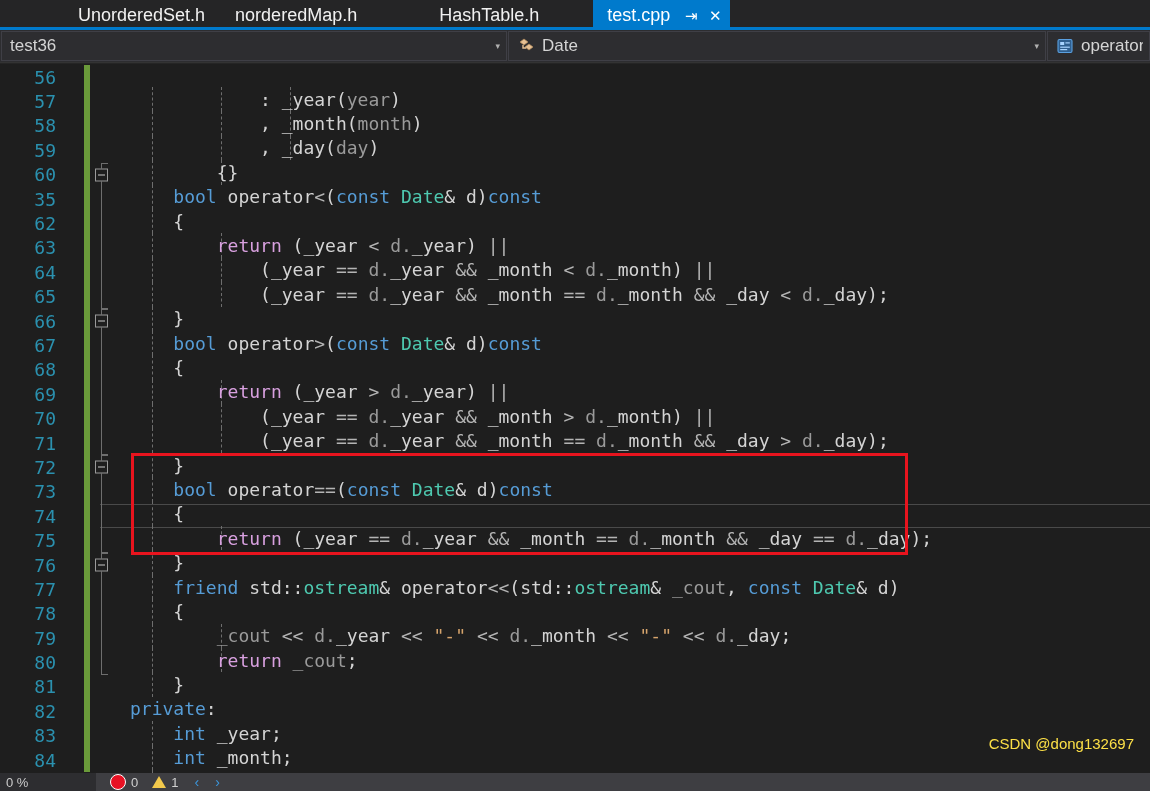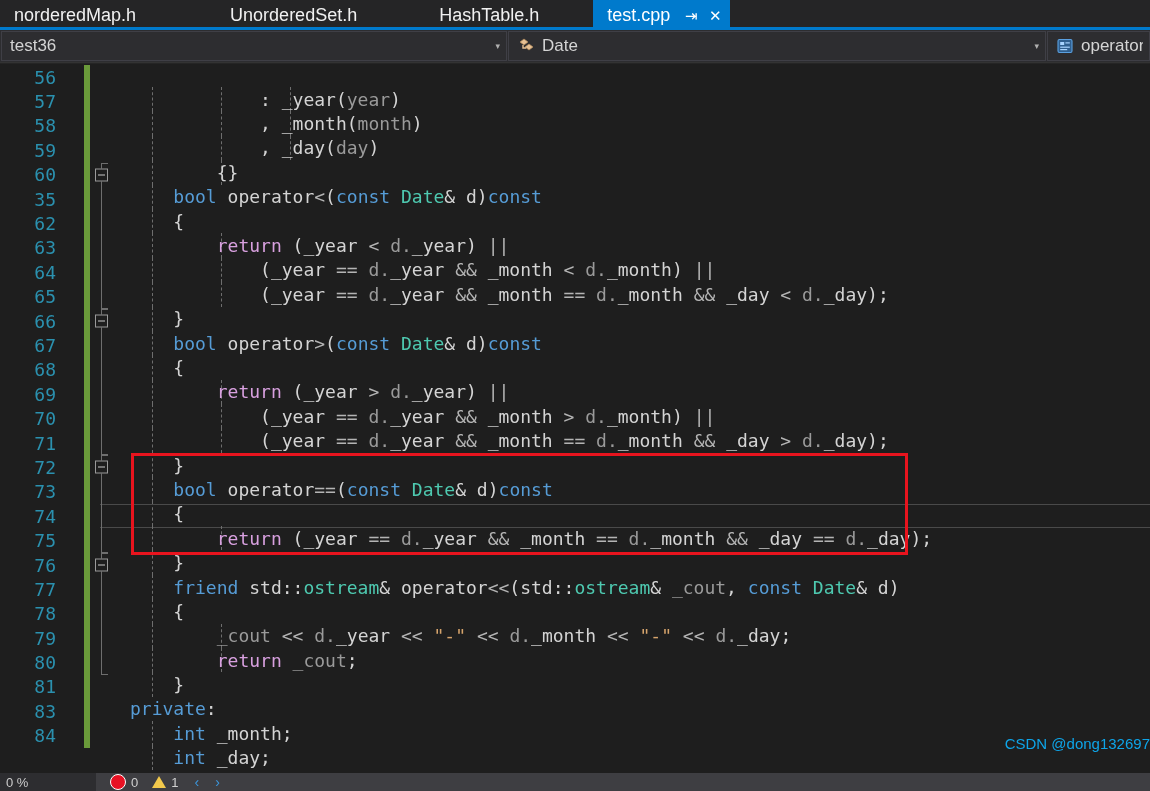--- a/index.html
+++ b/index.html
@@ -208,23 +208,23 @@
     position: absolute;
     border: 3px solid #e8141e;
     box-sizing: border-box;
     pointer-events: none;
     z-index: 6;
   }
 
   
   .watermark {
     position: absolute;
-    right: 0;
+    right: 16px;
     bottom: 22px;
-    color: #0ea5e9;
+    color: #fde047;
     font-size: 15px;
     font-family: "Liberation Sans", sans-serif;
     z-index: 7;
     user-select: none;
   }
 
   
   .statusbar {
     position: absolute;
     left: 0; right: 0; bottom: 0;
@@ -266,25 +266,25 @@
     display: inline-block;
   }
   .nav-chevron { color: #3a96dd; font-size: 14px; margin-left: 16px; }
 </style>
 </head>
 <body>
 
 <div class="app">
 
   <div class="tabstrip">
+    <div class="tab" style="margin-left:64px;">
+      <span class="tab-label">UnorderedSet.h</span>
+    </div>
     <div class="tab">
       <span class="tab-label">norderedMap.h</span>
-    </div>
-    <div class="tab" style="margin-left:64px;">
-      <span class="tab-label">UnorderedSet.h</span>
     </div>
     <div class="tab" style="margin-left:52px;align-items:center;">
       <span class="tab-label">HashTable.h</span>
     </div>
     <div class="tab active" style="margin-left:38px;">
       <span class="tab-label">test.cpp</span>
       <span class="tab-icons">
         <span class="tab-pin">⇥</span>
         <span class="tab-close">✕</span>
       </span>
@@ -347,20 +347,21 @@
         <div class="row"><div class="lnum">72</div><div class="changebar mod"></div><div class="glyphcol"><div class="vline tick-top"></div><div class="collapse-box"></div></div><div class="codecell"><div class="indent-guide" style="left: 36px;"></div><span class="code-text"><span class="pln">    </span><span class="kw">bool</span><span class="pln"> operator</span><span class="op">==</span><span class="pln">(</span><span class="kw">const</span><span class="pln"> </span><span class="type">Date</span><span class="pln">&amp; d)</span><span class="kw">const</span></span></div></div>
         <div class="row"><div class="lnum">73</div><div class="changebar mod"></div><div class="glyphcol"><div class="vline"></div></div><div class="codecell"><div class="indent-guide" style="left: 36px;"></div><span class="code-text"><span class="pln">    {</span></span></div></div>
         <div class="row current"><div class="code-text-bg"></div><div class="lnum">74</div><div class="changebar mod"></div><div class="glyphcol"><div class="vline"></div></div><div class="codecell"><div class="indent-guide" style="left: 36px;"></div><div class="indent-guide" style="left: 105px;"></div><span class="code-text"><span class="pln">        </span><span class="ctrl">return</span><span class="pln"> (_year </span><span class="op">==</span><span class="pln"> </span><span class="prm">d.</span><span class="pln">_year </span><span class="op">&amp;&amp;</span><span class="pln"> _month </span><span class="op">==</span><span class="pln"> </span><span class="prm">d.</span><span class="pln">_month </span><span class="op">&amp;&amp;</span><span class="pln"> _day </span><span class="op">==</span><span class="pln"> </span><span class="prm">d.</span><span class="pln">_day);</span></span></div></div>
         <div class="row"><div class="lnum">75</div><div class="changebar mod"></div><div class="glyphcol"><div class="vline tick-bottom"></div></div><div class="codecell"><div class="indent-guide" style="left: 36px;"></div><span class="code-text"><span class="pln">    }</span></span></div></div>
         <div class="row"><div class="lnum">76</div><div class="changebar mod"></div><div class="glyphcol"><div class="vline tick-top"></div><div class="collapse-box"></div></div><div class="codecell"><div class="indent-guide" style="left: 36px;"></div><span class="code-text"><span class="pln">    </span><span class="kw">friend</span><span class="pln"> std::</span><span class="type">ostream</span><span class="pln">&amp; operator</span><span class="op">&lt;&lt;</span><span class="pln">(std::</span><span class="type">ostream</span><span class="pln">&amp; </span><span class="prm">_cout</span><span class="pln">, </span><span class="kw">const</span><span class="pln"> </span><span class="type">Date</span><span class="pln">&amp; d)</span></span></div></div>
         <div class="row"><div class="lnum">77</div><div class="changebar mod"></div><div class="glyphcol"><div class="vline"></div></div><div class="codecell"><div class="indent-guide" style="left: 36px;"></div><span class="code-text"><span class="pln">    {</span></span></div></div>
         <div class="row"><div class="lnum">78</div><div class="changebar mod"></div><div class="glyphcol"><div class="vline"></div></div><div class="codecell"><div class="indent-guide" style="left: 36px;"></div><div class="indent-guide" style="left: 105px;"></div><span class="code-text"><span class="pln">        </span><span class="prm">_cout</span><span class="pln"> </span><span class="op">&lt;&lt;</span><span class="pln"> </span><span class="prm">d.</span><span class="pln">_year </span><span class="op">&lt;&lt;</span><span class="pln"> </span><span class="str">"-"</span><span class="pln"> </span><span class="op">&lt;&lt;</span><span class="pln"> </span><span class="prm">d.</span><span class="pln">_month </span><span class="op">&lt;&lt;</span><span class="pln"> </span><span class="str">"-"</span><span class="pln"> </span><span class="op">&lt;&lt;</span><span class="pln"> </span><span class="prm">d.</span><span class="pln">_day;</span></span></div></div>
         <div class="row"><div class="lnum">79</div><div class="changebar mod"></div><div class="glyphcol"><div class="vline"></div></div><div class="codecell"><div class="indent-guide" style="left: 36px;"></div><div class="indent-guide" style="left: 105px;"></div><span class="code-text"><span class="pln">        </span><span class="ctrl">return</span><span class="pln"> </span><span class="prm">_cout</span><span class="pln">;</span></span></div></div>
         <div class="row"><div class="lnum">80</div><div class="changebar mod"></div><div class="glyphcol"><div class="vline tick-bottom"></div></div><div class="codecell"><div class="indent-guide" style="left: 36px;"></div><span class="code-text"><span class="pln">    }</span></span></div></div>
         <div class="row"><div class="lnum">81</div><div class="changebar mod"></div><div class="glyphcol"></div><div class="codecell"><span class="code-text"><span class="pln"></span><span class="kw">private</span><span class="pln">:</span></span></div></div>
+        <div class="row"><div class="lnum">82</div><div class="changebar mod"></div><div class="glyphcol"></div><div class="codecell"><div class="indent-guide" style="left: 36px;"></div><span class="code-text"><span class="pln">    </span><span class="kw">int</span><span class="pln"> _year;</span></span></div></div>
         <div class="row"><div class="lnum">83</div><div class="changebar mod"></div><div class="glyphcol"></div><div class="codecell"><div class="indent-guide" style="left: 36px;"></div><span class="code-text"><span class="pln">    </span><span class="kw">int</span><span class="pln"> _month;</span></span></div></div>
         <div class="row"><div class="lnum">84</div><div class="changebar mod"></div><div class="glyphcol"></div><div class="codecell"><div class="indent-guide" style="left: 36px;"></div><span class="code-text"><span class="pln">    </span><span class="kw">int</span><span class="pln"> _day;</span></span></div></div>
       </div>
 
     <div class="annot-box" id="annot-box" style="left: 131px; width: 777px; top: 391.4px; height: 101.6px; border-color: rgb(232, 20, 30);"></div>
 
     <div class="watermark">CSDN @dong132697</div>
   </div>
 
   <div class="statusbar">

